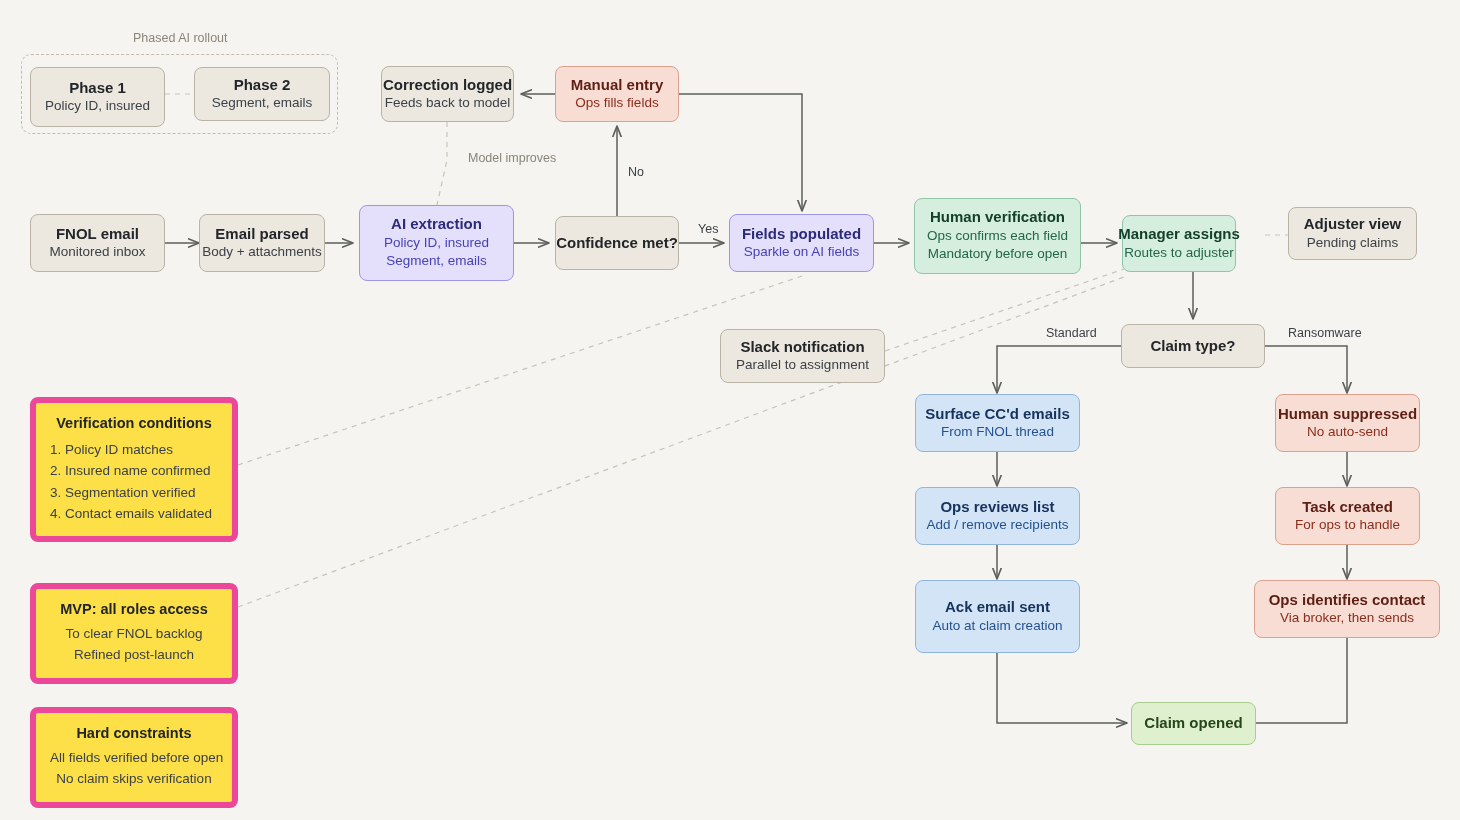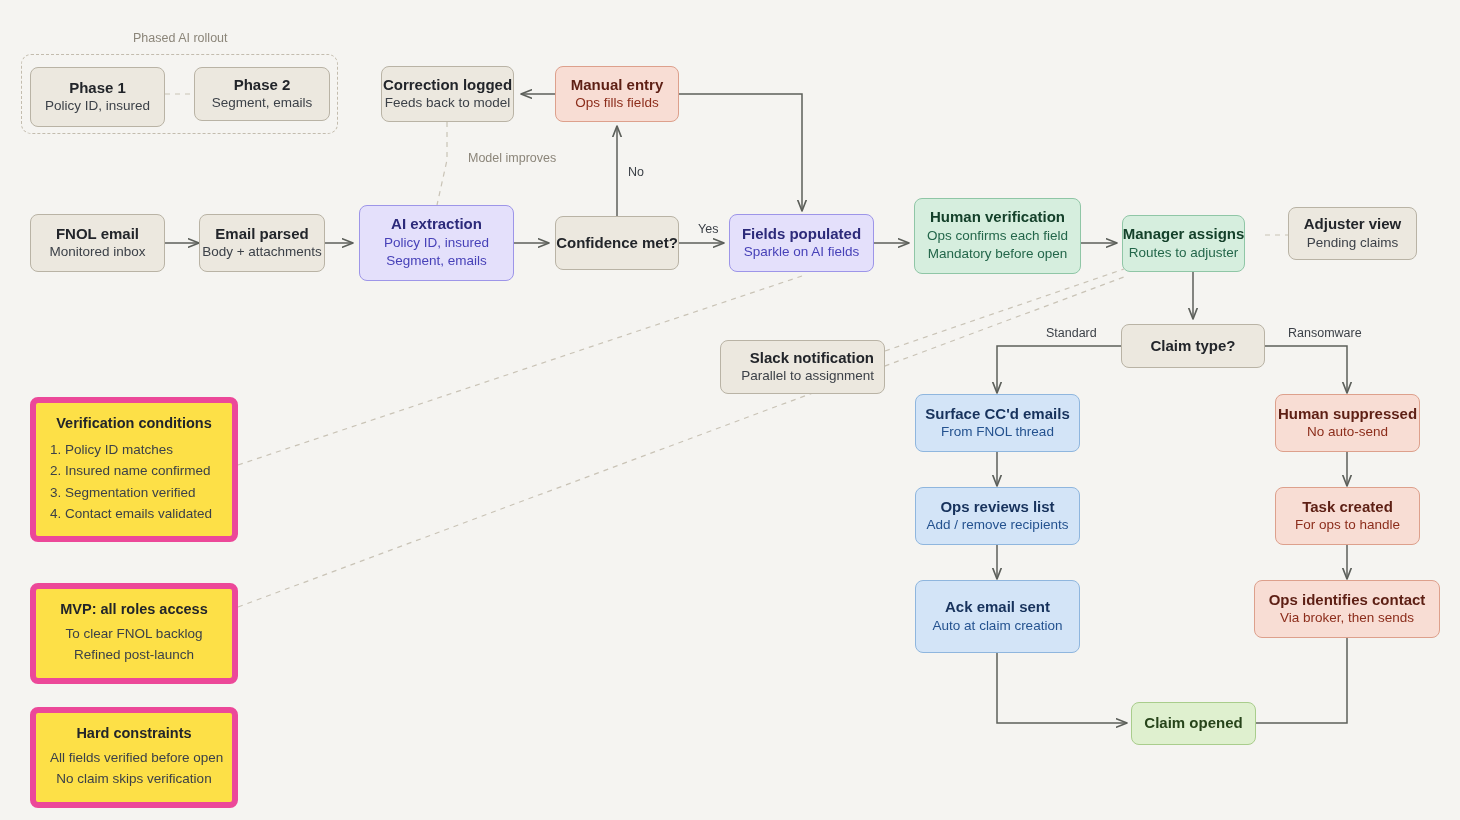--- a/index.html
+++ b/index.html
@@ -184,31 +184,31 @@
     <div class="t">Fields populated</div>
     <div class="s">Sparkle on AI fields</div>
   </div>
 
   <div class="node v-green" style="left:914px;top:198px;width:167px;height:76px;">
     <div class="t">Human verification</div>
     <div class="s">Ops confirms each field</div>
     <div class="s">Mandatory before open</div>
   </div>
 
-  <div class="node v-green" style="left:1122px;top:215px;width:123px;height:57px;">
+  <div class="node v-green" style="left:1122px;top:215px;width:114px;height:57px;">
     <div class="t">Manager assigns</div>
     <div class="s">Routes to adjuster</div>
   </div>
 
   <div class="node" style="left:1288px;top:207px;width:129px;height:53px;">
     <div class="t">Adjuster view</div>
     <div class="s">Pending claims</div>
   </div>
 
-  <div class="node" style="left:720px;top:340px;width:165px;height:54px;align-items:flex-end;">
+  <div class="node" style="left:720px;top:329px;width:165px;height:54px;">
     <div class="t">Slack notification</div>
     <div class="s">Parallel to assignment</div>
   </div>
 
   <div class="node" style="left:1121px;top:324px;width:144px;height:44px;">
     <div class="t">Claim type?</div>
   </div>
 
   <div class="node v-blue" style="left:915px;top:394px;width:165px;height:58px;">
     <div class="t">Surface CC'd emails</div>

